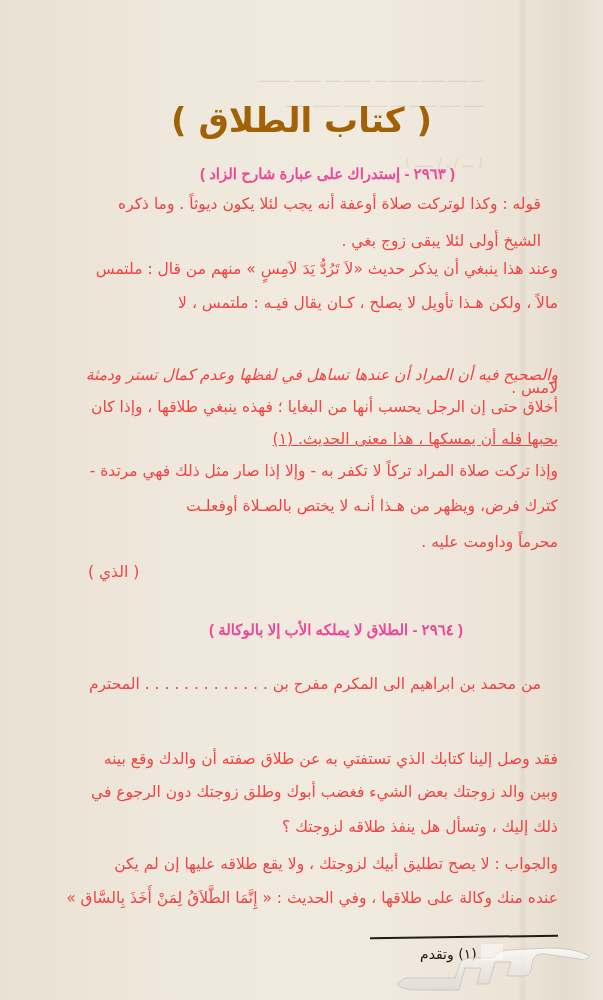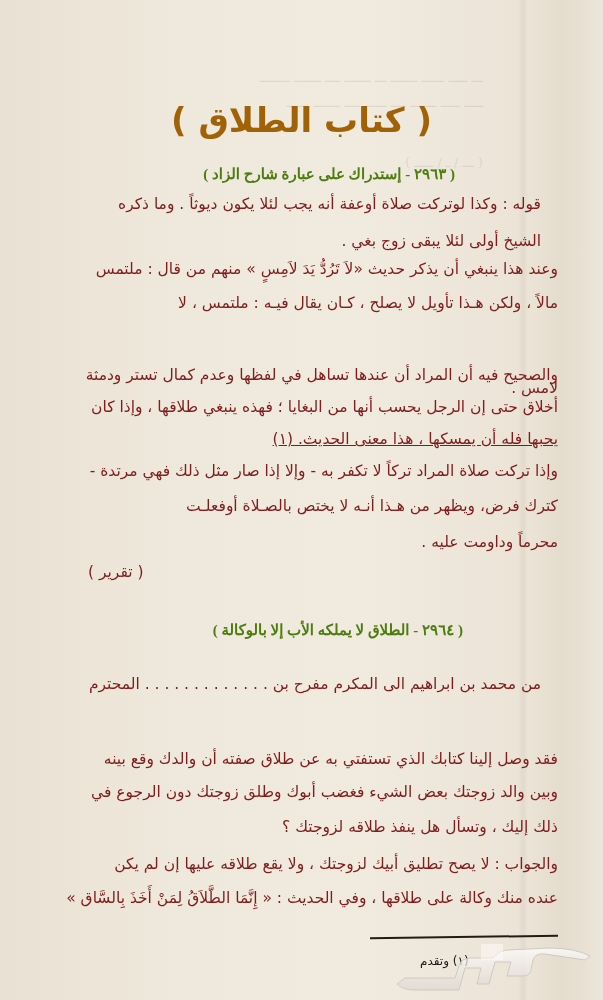--- a/index.html
+++ b/index.html
@@ -33,60 +33,59 @@
       right: 75px; top: 0;
       width: 10px; height: 1000px;
       background: linear-gradient(90deg, rgba(0,0,0,0) 0%, rgba(120,105,85,0.08) 50%, rgba(0,0,0,0) 100%);
     }
     .line {
       position: absolute;
       direction: rtl;
       white-space: nowrap;
       font-family: "DejaVu Sans", sans-serif;
       font-size: 15.5px;
-      color: #7f1d1d;
+      color: #ef4444;
     }
     .main-title {
       position: absolute;
       left: 0; right: 0;
       top: 100px;
       text-align: center;
       direction: rtl;
       font-family: "DejaVu Sans", sans-serif;
       font-weight: bold;
       font-size: 34px;
       color: #a16207;
     }
     .subtitle {
       position: absolute;
       direction: rtl;
-      font-family: Liberation Serif, serif;
+      font-family: Liberation Sans, sans-serif;
       font-weight: bold;
       font-size: 15px;
-      color: #4d7c0f;
+      color: #ec4899;
       white-space: nowrap;
     }
     .footnote-rule {
       position: absolute;
       left: 370px;
       top: 936px;
       width: 188px;
       height: 2px;
       background: #221c16;
       transform: rotate(-0.8deg);
     }
     .footnote {
       position: absolute;
       direction: rtl;
       font-family: "DejaVu Sans", sans-serif;
-      font-size: 12px;
+      font-size: 14px;
       left: 420px;
       top: 946px;
       white-space: nowrap;
-      margin-top: 8px;
     }
     .watermark {
       position: absolute;
       left: 385px;
       top: 940px;
       width: 215px;
       height: 60px;
       opacity: 0.85;
     }
   </style>
@@ -103,28 +102,28 @@
 
   <div class="main-title">( كتاب الطلاق )</div>
 
   <div class="subtitle" style="right:148px; top:165px;">( ٢٩٦٣ - إستدراك على عبارة شارح الزاد )</div>
 
   <div class="line" style="right:62px; top:195px;">قوله : وكذا لوتركت صلاة أوعفة أنه يجب لئلا يكون ديوثاً . وما ذكره</div>
   <div class="line" style="right:62px; top:232px;">الشيخ أولى لئلا يبقى زوج بغي .</div>
   <div class="line" style="right:45px; top:260px;">وعند هذا ينبغي أن يذكر حديث «لاَ تَرُدُّ يَدَ لاَمِسٍ » منهم من قال : ملتمس</div>
   <div class="line" style="right:45px; top:294px;">مالاً ، ولكن هـذا تأويل لا يصلح ، كـان يقال فيـه : ملتمس ، لا</div>
   <div class="line" style="right:45px; top:339px;margin-top:40px;">لامس .</div>
-  <div class="line" style="right:45px; top:366px;">والصحيح فيه أن المراد أن عندها تساهل في لفظها وعدم كمال تستر ودمثة</div>
+  <div class="line" style="right:45px; top:366px;font-style:italic;">والصحيح فيه أن المراد أن عندها تساهل في لفظها وعدم كمال تستر ودمثة</div>
   <div class="line" style="right:45px; top:398px;">أخلاق حتى إن الرجل يحسب أنها من البغايا ؛ فهذه ينبغي طلاقها ، وإذا كان</div>
   <div class="line" style="right:45px; top:430px;text-decoration:underline;">يحبها فله أن يمسكها ، هذا معنى الحديث. (١)</div>
   <div class="line" style="right:45px; top:462px;">وإذا تركت صلاة المراد تركاً لا تكفر به - وإلا إذا صار مثل ذلك فهي مرتدة -</div>
   <div class="line" style="right:45px; top:497px;">كترك فرض، ويظهر من هـذا أنـه لا يختص بالصـلاة أوفعلـت</div>
   <div class="line" style="right:45px; top:533px;">محرماً وداومت عليه .</div>
 
-  <div class="line" style="left:88px; top:563px;">( تقرير )</div>
+  <div class="line" style="left:88px; top:563px;">( الذي )</div>
 
   <div class="subtitle" style="right:140px; top:621px;">( ٢٩٦٤ - الطلاق لا يملكه الأب إلا بالوكالة )</div>
 
   <div class="line" style="right:62px; top:675px;">من محمد بن ابراهيم الى المكرم مفرح بن . . . . . . . . . . . . . المحترم</div>
   <div class="line" style="right:45px; top:750px;">فقد وصل إلينا كتابك الذي تستفتي به عن طلاق صفته أن والدك وقع بينه</div>
   <div class="line" style="right:45px; top:783px;">وبين والد زوجتك بعض الشيء فغضب أبوك وطلق زوجتك دون الرجوع في</div>
   <div class="line" style="right:45px; top:818px;">ذلك إليك ، وتسأل هل ينفذ طلاقه لزوجتك ؟</div>
   <div class="line" style="right:45px; top:855px;">والجواب : لا يصح تطليق أبيك لزوجتك ، ولا يقع طلاقه عليها إن لم يكن</div>
   <div class="line" style="right:45px; top:889px;">عنده منك وكالة على طلاقها ، وفي الحديث : « إِنَّمَا الطَّلاَقُ لِمَنْ أَخَذَ بِالسَّاق »</div>
 

